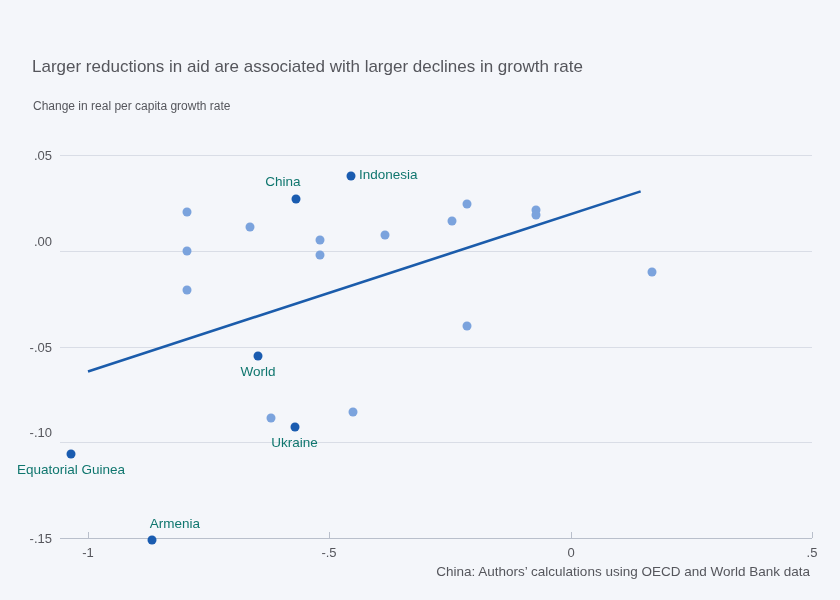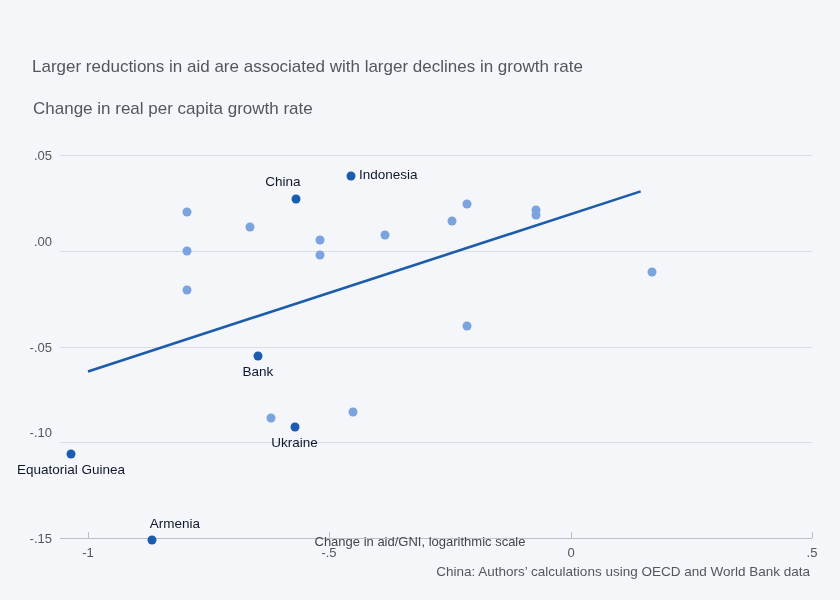--- a/index.html
+++ b/index.html
@@ -36,21 +36,21 @@
     top: 57px;
     font-size: 17px;
     font-weight: normal;
     color: #55565c;
     white-space: nowrap;
   }
   .ylabel {
     position: absolute;
     left: 33px;
     top: 99px;
-    font-size: 17px;
+    font-size: 12px;
     color: #55565c;
     white-space: nowrap;
   }
   .xlabel {
     position: absolute;
     left: 0;
     right: 0;
     top: 534px;
     text-align: center;
     font-size: 13px;
@@ -106,21 +106,21 @@
   .dot {
     position: absolute;
     border-radius: 50%;
     transform: translate(-50%, -50%);
   }
   .dot.light { background: #7ba3dd; width: 9px; height: 9px; }
   .dot.dark  { background: #1a5cb0; width: 9px; height: 9px; }
   .ptlabel {
     position: absolute;
     font-size: 13.5px;
-    color: #0f172a;
+    color: #0f766e;
     white-space: nowrap;
   }
   .ptlabel.c  { transform: translateX(-50%); }
   .ptlabel.l  { transform: translateX(0%); }
   .ptlabel.r  { transform: translateX(-100%); }
   .trendline { position: absolute; left: 0; top: 0; }
 </style>
 </head>
 <body>
 
@@ -164,28 +164,27 @@
       <div class="dot light" style="left: 319.68px; top: 211.218px;"></div>
       <div class="dot light" style="left: 319.68px; top: 225.58px;"></div>
       <div class="dot light" style="left: 384.84px; top: 206.43px;"></div>
       <div class="dot light" style="left: 452.413px; top: 192.067px;"></div>
       <div class="dot light" style="left: 466.893px; top: 174.833px;"></div>
       <div class="dot light" style="left: 535.915px; top: 180.577px;"></div>
       <div class="dot light" style="left: 535.915px; top: 186.322px;"></div>
       <div class="dot light" style="left: 651.755px; top: 242.815px;"></div>
       <div class="dot light" style="left: 466.893px; top: 297.392px;"></div>
       <div class="dot dark" style="left: 257.899px; top: 327.075px;"></div>
-      <div class="ptlabel c" style="left: 257.899px; top: 335.075px;">Bank</div>
+      <div class="ptlabel c" style="left: 257.899px; top: 335.075px;">World</div>
       <div class="dot light" style="left: 271.413px; top: 389.312px;"></div>
       <div class="dot dark" style="left: 294.581px; top: 397.93px;"></div>
       <div class="ptlabel c" style="left: 294.581px; top: 405.93px;">Ukraine</div>
       <div class="dot light" style="left: 352.501px; top: 382.61px;"></div>
       <div class="dot dark" style="left: 71.1067px; top: 424.74px;"></div>
       <div class="ptlabel c" style="left: 71.1067px; top: 432.74px;">Equatorial Guinea</div>
       <div class="dot dark" style="left: 151.712px; top: 510.915px;"></div>
       <div class="ptlabel l" style="left: 149.712px; top: 486.915px;">Armenia</div>
     </div>
 
-  <div class="xlabel">Change in aid/GNI, logarithmic scale</div>
 
   <div class="source">China: Authors’ calculations using OECD and World Bank data</div>
 
 </div>
 
 </body></html>

